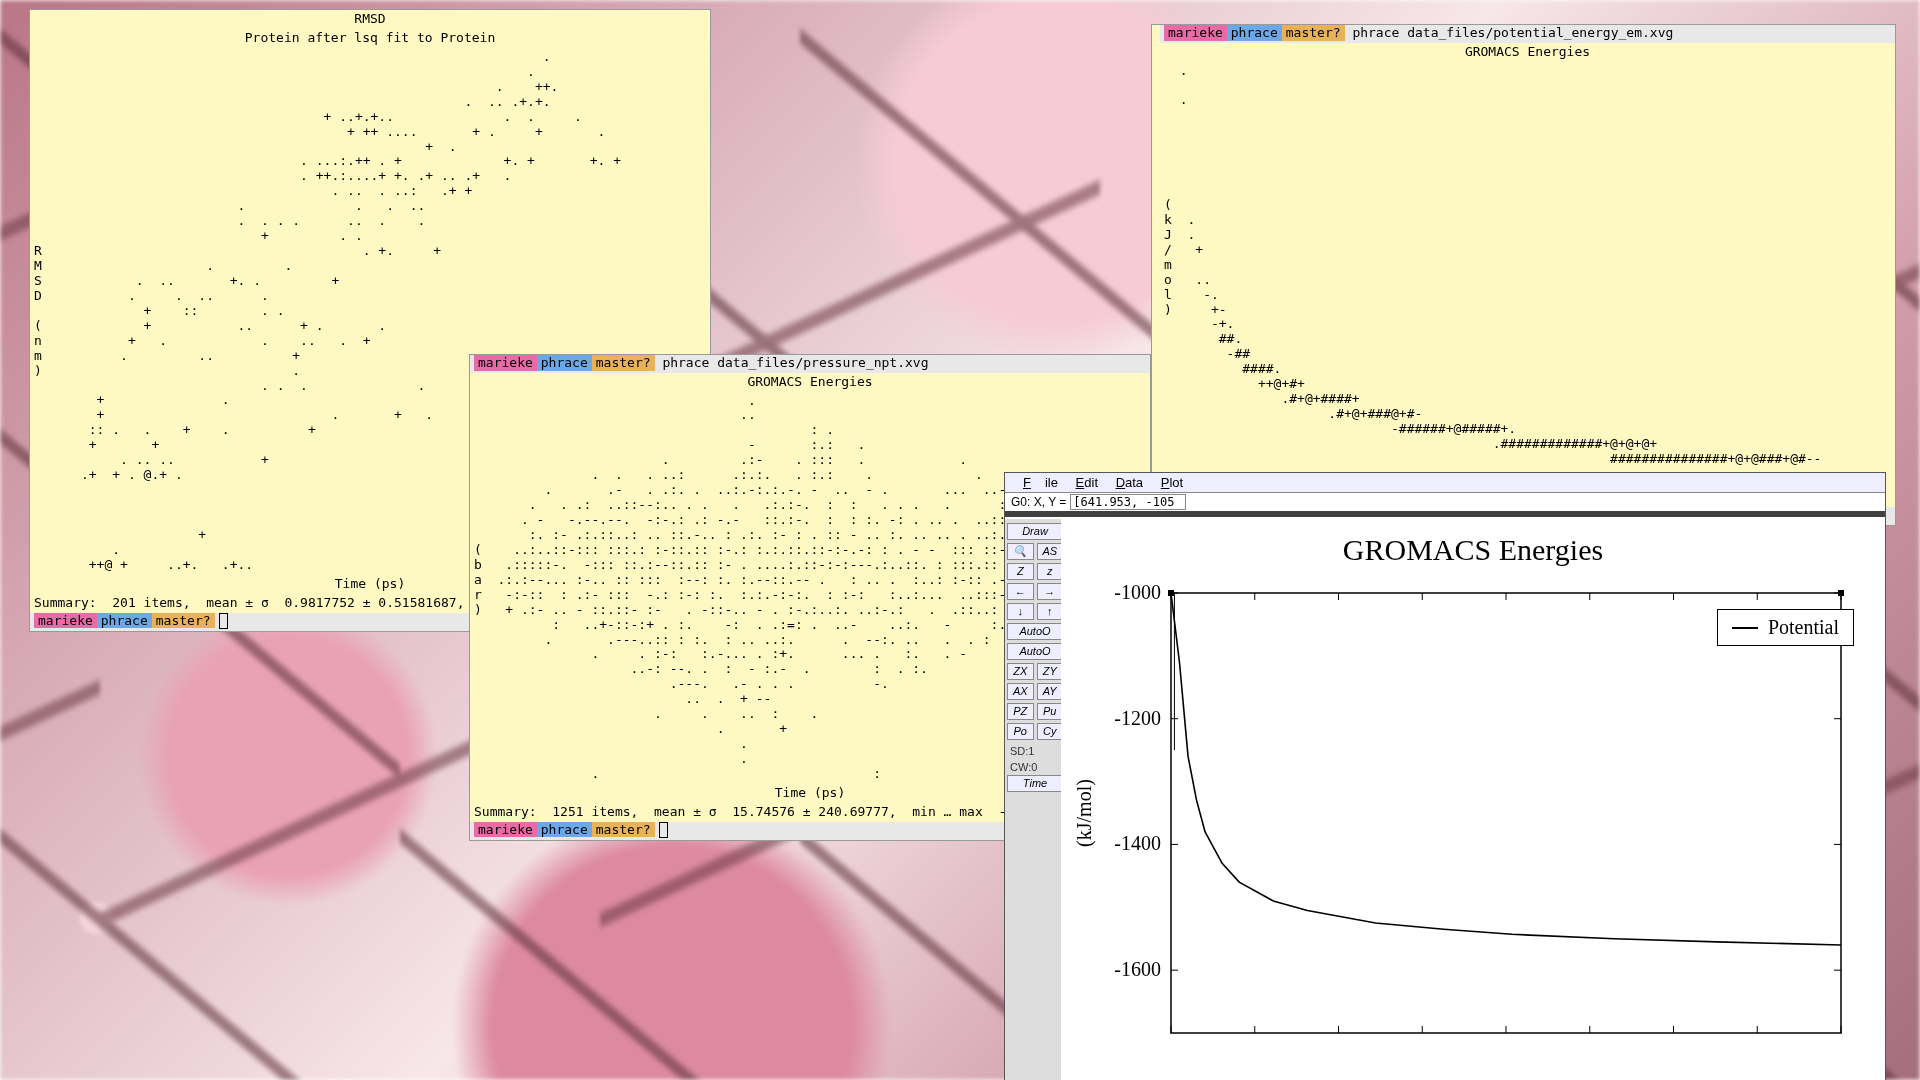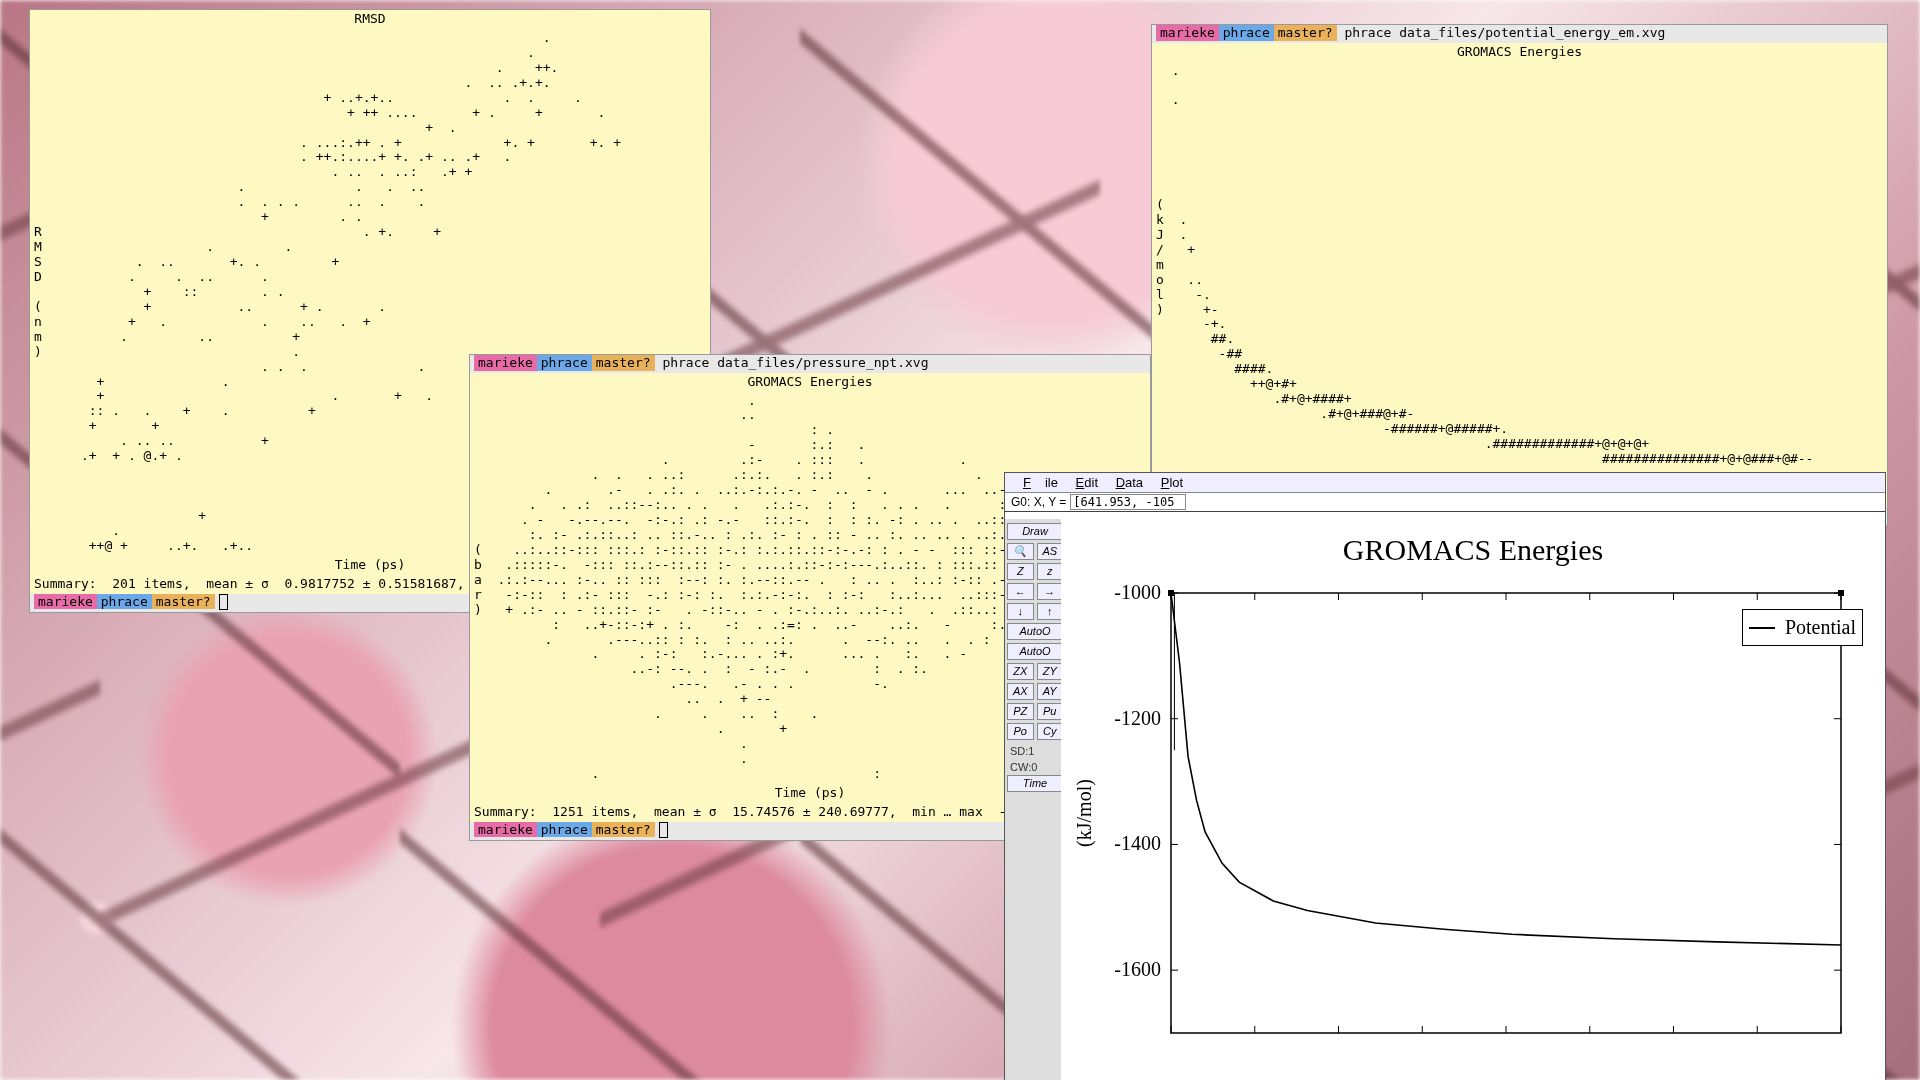--- a/index.html
+++ b/index.html
@@ -37,40 +37,41 @@
   .b-user{background:#e86aa6;color:#000;}
   .b-ws{background:#6aa8e8;color:#000;}
   .b-branch{background:#e8b15a;color:#000;}
   .prompt-row{background:#e8e8e8;padding:0 2px 2px 4px;line-height:1.2;}
   .cursor{display:inline-block;width:7px;height:14px;border:1px solid #000;margin-left:4px;vertical-align:middle;}
   
   .gui{position:absolute;background:#fff;border:1px solid #555;}
   .menubar{background:#eef;border-bottom:1px solid #888;padding:2px 18px;font-family:sans-serif;font-size:13px;}
   .menubar span{margin-right:14px;cursor:default;}
   .menubar span u{text-decoration:underline;}
-  .statusrow{border-bottom:1px solid #404040;padding:1px 6px;font-family:sans-serif;font-size:12px;display:flex;align-items:center;gap:4px;}
+  .statusrow{border-bottom:6px solid #404040;padding:1px 6px;font-family:sans-serif;font-size:12px;display:flex;align-items:center;gap:4px;}
   .statusrow input{font-family:monospace;font-size:12px;border:1px solid #888;padding:0 2px;width:110px;}
   .toolbox{position:absolute;left:0;top:46px;width:56px;bottom:0;background:#ddd;border-right:1px solid #999;padding:4px 2px;font-family:sans-serif;font-size:11px;}
   .toolbox .row{display:flex;gap:3px;margin-bottom:3px;}
   .toolbox button,.toolbox .btn{flex:1;border:1px solid #888;background:#eef;padding:2px 0;font-size:11px;line-height:1;cursor:default;text-align:center;font-style:italic;}
   .toolbox .wide{width:100%;}
   .toolbox .txt{padding:2px 3px;color:#333;}
   .plotarea{position:absolute;left:56px;right:0;top:46px;bottom:0;background:#fff;}
   .plot-title{font-family:Georgia,"Times New Roman",serif;font-size:30px;text-align:center;padding:14px 0 6px;}
-  .legend{position:absolute;right:22px;top:90px;border:1px solid #000;background:#fff;padding:6px 6px;font-family:Georgia,serif;font-size:20px;display:flex;align-items:center;gap:10px;}
+  .legend{position:absolute;right:31px;top:90px;border:1px solid #000;background:#fff;padding:6px 14px;font-family:Georgia,serif;font-size:20px;display:flex;align-items:center;gap:10px;}
   .legend .swatch{width:26px;height:0;border-top:2px solid #000;}
   svg{display:block;}
 </style>
 </head>
 <body>
 
 <div class="wallpaper"></div>
 
 <div class="term" style="left:30px;top:10px;width:680px;">
   <pre style="text-align:center;">RMSD</pre>
+  <pre style="text-align:center;">Protein after lsq fit to Protein</pre>
   <pre>                                                                 .
                                                                .
                                                            .    ++.
                                                        .  .. .+.+.
                                      + ..+.+..              .  .     .
                                         + ++ ....       + .     +       .
                                                   +  .
                                   . ...:.++ . +             +. +       +. +
                                   . ++.:....+ +. .+ .. .+   .
                                       . ..  . ..:   .+ +
@@ -140,21 +141,21 @@
                                   .
                .                                   :
 </pre>
   <pre style="text-align:center;">Time (ps)</pre>
   <pre>Summary:  1251 items,  mean ± σ  15.74576 ± 240.69777,  min … max  -742.429</pre>
   <div class="prompt-row">
     <span class="badge b-user">marieke</span><span class="badge b-ws">phrace</span><span class="badge b-branch">master?</span><span class="cursor"></span>
   </div>
 </div>
 
-<div class="term" style="left:1152px;top:25px;width:735px;">
+<div class="term" style="left:1152px;top:25px;width:735px;padding-left:8px;">
   <div class="prompt-row">
     <span class="badge b-user">marieke</span><span class="badge b-ws">phrace</span><span class="badge b-branch">master?</span>
     <span>phrace data_files/potential_energy_em.xvg</span>
   </div>
   <pre style="text-align:center;">GROMACS Energies</pre>
   <pre>  .
 
   .
 
 

